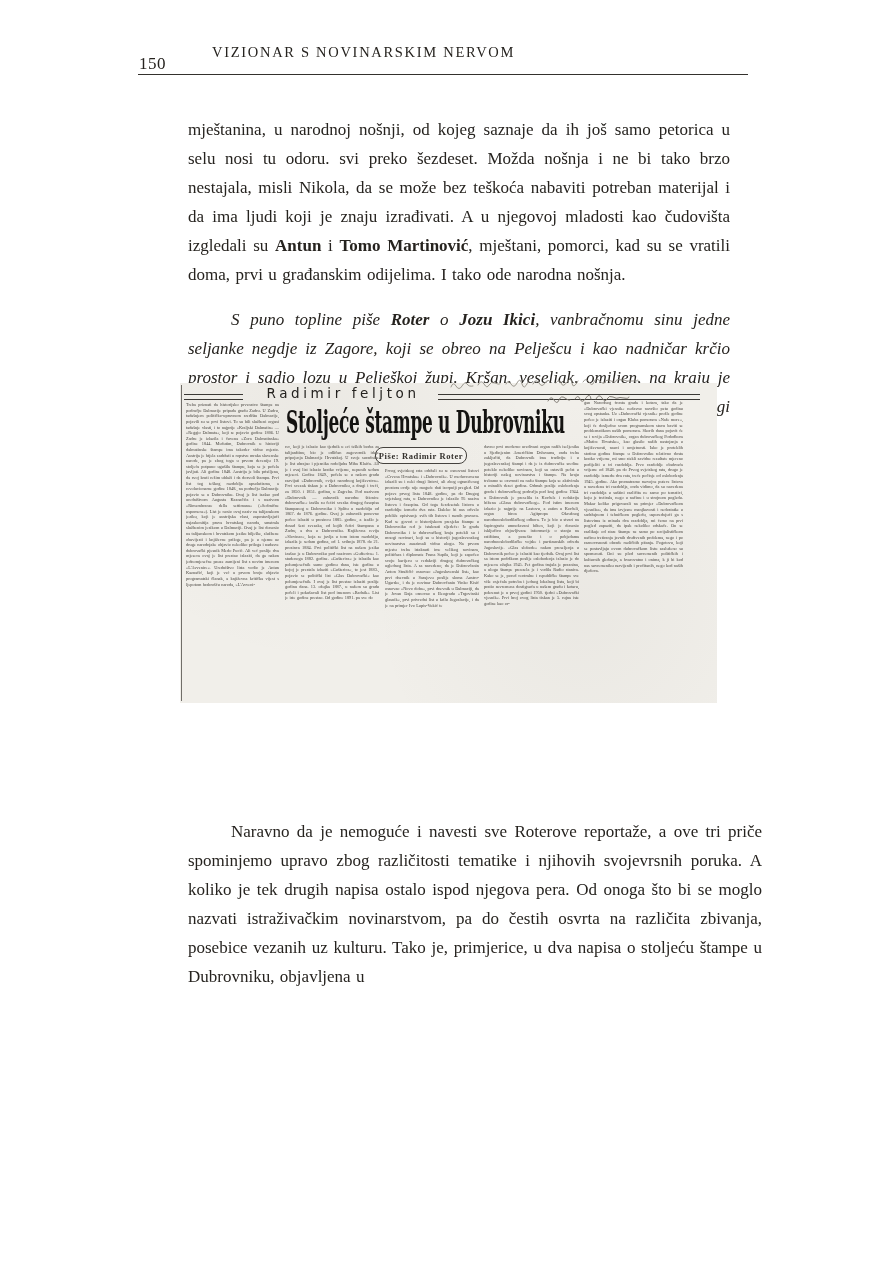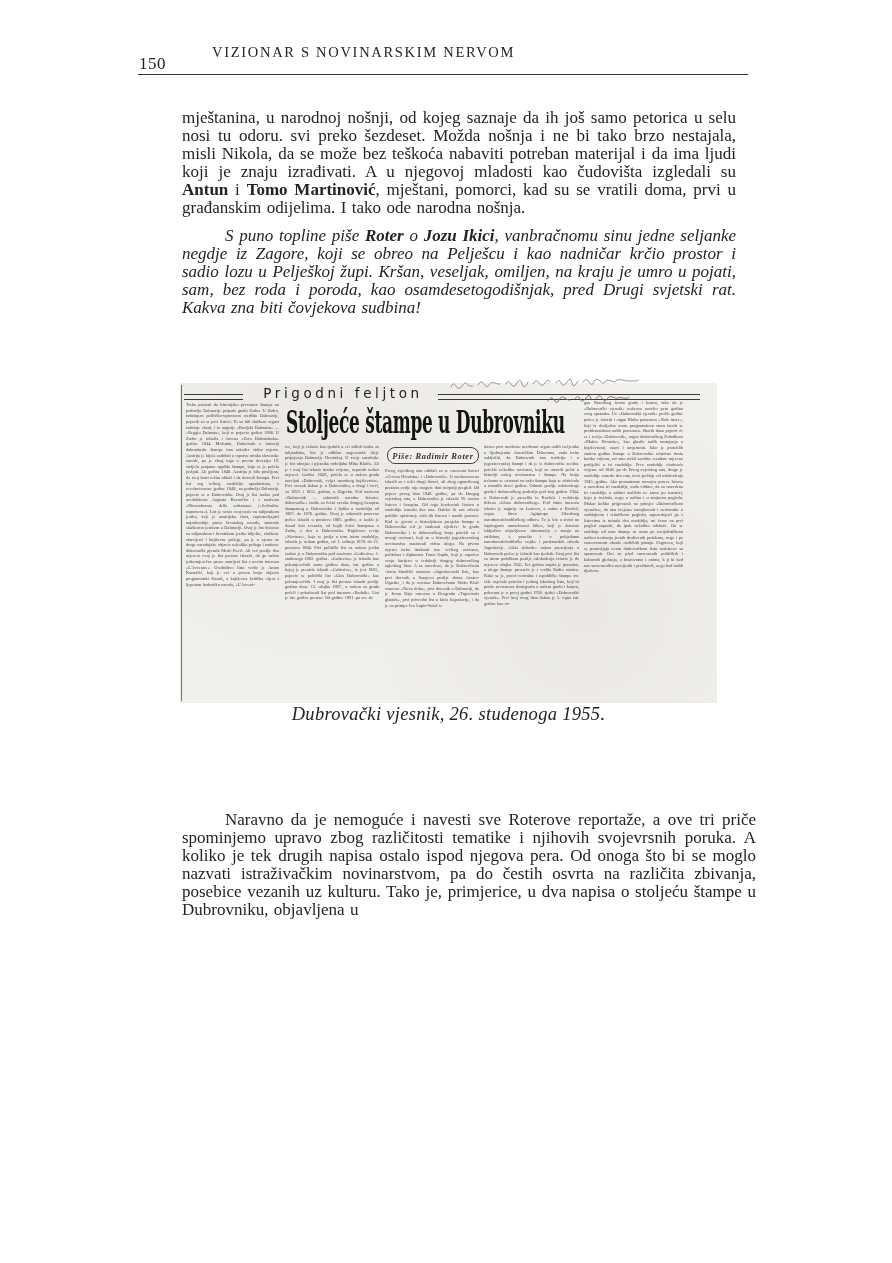--- a/index.html
+++ b/index.html
@@ -6,42 +6,42 @@
   .page{position:relative;width:768px;height:1263px;background:#ffffff;overflow:hidden;
         font-family:"Liberation Serif",serif;color:#26231f;}
 
   
   .page-number{position:absolute;left:139px;top:54px;font-size:17px;letter-spacing:.5px;}
   .running-title{position:absolute;left:212px;top:44px;font-size:14.5px;letter-spacing:1.7px;}
   .header-rule{position:absolute;left:138px;top:74px;width:610px;border-top:1.3px solid #34312d;}
 
   
   .body-top{position:absolute;left:172px;top:99px;width:574px;}
-  .para{font-size:17px;line-height:18px;text-align:justify;word-spacing:1.2px;margin:10px;}
+  .para{font-size:17px;line-height:29px;text-align:justify;word-spacing:1.2px;margin:16px;}
   .para + .para{margin-top:5px;text-indent:43px;font-style:italic;}
   .b{font-weight:bold;}
   .para-bottom{position:absolute;left:172px;top:801px;width:574px;text-indent:43px;}
 
   
   .clipping{position:absolute;left:180px;top:383px;width:537px;height:320px;
             background:#f1efea;
             background-image:radial-gradient(circle at 25% 20%,rgba(110,104,94,.05),transparent 45%),
                              radial-gradient(circle at 75% 70%,rgba(110,104,94,.05),transparent 45%);}
   .clip-edge-line{position:absolute;left:1px;top:2px;width:1px;height:316px;background:#716e69;}
   .dbl-rule{position:absolute;height:4px;border-top:1.4px solid #3b3935;border-bottom:1.4px solid #3b3935;}
   .rule-left{left:4px;top:11px;width:59px;}
   .rule-right{left:258px;top:11px;width:262px;}
   .kicker{position:absolute;left:70px;top:2px;width:186px;text-align:center;
           font-family:"DejaVu Sans",sans-serif;font-size:13.5px;letter-spacing:3.6px;color:#24221f;white-space:nowrap;}
   .headline{position:absolute;left:106px;top:21px;white-space:nowrap;
             font-family:"DejaVu Serif",serif;font-weight:bold;font-size:27px;letter-spacing:-.5px;color:#141311;
             transform:scale(.63,1.14);transform-origin:0 0;}
-  .byline-box{position:absolute;left:207px;top:64px;width:90px;height:15px;border:1.2px solid #45423e;
+  .byline-box{position:absolute;left:195px;top:64px;width:90px;height:15px;border:1.2px solid #45423e;
               border-radius:8px;display:flex;align-items:center;justify-content:center;
-              font-style:italic;font-weight:bold;font-size:8.5px;color:#34312d;letter-spacing:.6px;background:#f4f2ee;}
+              font-weight:bold;font-size:8.5px;color:#34312d;letter-spacing:.6px;background:#f4f2ee;}
   .handwriting{position:absolute;overflow:visible;}
   .hw1{left:268px;top:-7px;}
   .hw2{left:366px;top:9px;}
   .col{position:absolute;overflow:hidden;}
   .col-inner{transform:scale(.5);transform-origin:0 0;
              font-family:"Liberation Serif",serif;font-size:8.7px;line-height:11.2px;
              text-align:justify;color:#47443f;word-spacing:.5px;}
   .c1{left:6px;top:19px;width:93px;height:297px;}  .c1 .col-inner{width:186px;}
   .c2{left:105px;top:61px;width:94px;height:255px;} .c2 .col-inner{width:188px;}
   .c3{left:205px;top:85px;width:94px;height:231px;} .c3 .col-inner{width:188px;}
@@ -62,21 +62,21 @@
 
   <div class="body-top">
     <p class="para"><span>mještanina, u narodnoj nošnji, od kojeg saznaje da ih još samo petorica u selu nosi tu odoru. svi preko šezdeset. Možda nošnja i ne bi tako brzo nestajala, misli Nikola, da se može bez teškoća nabaviti potreban materijal i da ima ljudi koji je znaju izrađivati. A u njegovoj mladosti kao čudovišta izgledali su </span><span class="b">Antun</span><span> i </span><span class="b">Tomo Martinović</span><span>, mještani, pomorci, kad su se vratili doma, prvi u građanskim odijelima. I tako ode narodna nošnja.</span></p>
     <p class="para"><span>S puno topline piše </span><span class="b">Roter</span><span> o </span><span class="b">Jozu Ikici</span><span>, vanbračnomu sinu jedne seljanke negdje iz Zagore, koji se obreo na Pelješcu i kao nadničar krčio prostor i sadio lozu u Pelješkoj župi. Kršan, veseljak, omiljen, na kraju je umro u pojati, sam, bez roda i poroda, kao osamdesetogodišnjak, pred Drugi svjetski rat. Kakva zna biti čovjekova sudbina!</span></p>
   </div>
 
   <div class="clipping">
     <div class="clip-edge-line"></div>
 
     <div class="dbl-rule rule-left"></div>
-    <div class="kicker">Prigodni feljton</div>
+    <div class="kicker">Radimir feljton</div>
     <div class="dbl-rule rule-right"></div>
 
     <svg class="handwriting hw1" width="252" height="18" viewBox="0 0 252 18">
       <path d="M3 11 q2 -6 5 -1 t6 0 t5 -2 t6 2 m5 -1 q3 -6 6 -1 t5 1 t6 -2 t5 1 m6 0 q2 -5 5 0 t6 -1 t5 1 t6 -2 m5 2 q3 -6 6 -1 t6 0 t5 -1 m6 1 q3 -5 5 0 t6 -1 t5 1 t6 -2 m5 1 q3 -5 6 0 t5 0 t6 -1 t5 1 t6 -1 t5 0 t6 -1 t5 1 t6 0 t5 -1" fill="none" stroke="#8d887f" stroke-width="1" stroke-linecap="round" opacity="0.85"></path>
     </svg>
     <svg class="handwriting hw2" width="112" height="16" viewBox="0 0 112 16">
       <path d="M2 9 q3 -6 6 -1 t5 0 t6 -2 t5 2 m5 -1 q3 -5 5 0 t6 -1 t5 1 m5 0 q3 -6 6 -1 t5 1 t6 -2 t5 1 t6 0 t5 -1" fill="none" stroke="#7b766e" stroke-width="1" stroke-linecap="round" opacity="0.9"></path>
     </svg>
 
     <div class="headline">Stoljeće štampe u Dubrovniku</div>
@@ -93,17 +93,16 @@
       <div class="col-inner">Prvog svjetskog rata održali su se osnovani listovi »Crvena Hrvatska« i »Dubrovnik«. U međuvremenu izlazili su i neki drugi listovi, ali zbog ograničenog prostora ovdje nije moguće dati iscrpniji pregled. Od pojave prvog lista 1848. godine, pa do Drugog svjetskog rata, u Dubrovniku je izlazilo 95 naziva listova i časopisa. Od toga šezdesetak listova u razdoblju između dva rata. Daleko bi nas odvelo pobliže opisivanje svih tih listova i raznih pravaca. Kad se govori o historijskom presjeku štampe u Dubrovniku red je istaknuti sljedeće: Iz grada Dubrovnika i iz dubrovačkog kraja potekli su i mnogi novinari, koji su u historiji jugoslavenskog novinarstva zauzimali vidnu ulogu. Na prvom mjestu treba istaknuti ime velikog novinara, političara i diplomate Frana Supila, koji je započeo svoju karijeru u redakciji drugog dubrovačkog uglednog lista. A sa navedeno, da je Dubrovčanin Anton Stražičić osnovao »Jugoslavenski list«, kao prvi dnevnik u Sarajevu poslije sloma Austro-Ugarske, i da je novinar Dubrovčanin Vinko Kisić osnovao »Novo doba«, prvi dnevnik u Dalmaciji, da je Jovan Đaja osnovao u Beogradu »Trgovinski glasnik«, prvi privredni list u krilu Jugoslavije, i da je na primjer Ivo Lupis-Vukić te</div>
     </div>
     <div class="col c4">
       <div class="col-inner">davno prvi moderno uređivani organ naših iseljenika u Sjedinjenim Američkim Državama, onda treba zaključiti, da Dubrovnik ima tradiciju i u jugoslavenskoj štampi i da je iz dubrovačke sredine poteklo nekoliko novinara, koji su ostavili pečat u historiji našeg novinarstva i štampe. Na kraju trebamo se osvrnuti na našu štampu koja se aktivirala u minulih deset godina. Odmah poslije oslobođenja grada i dubrovačkog područja pod kraj godine 1944. u Dubrovnik je preselila iz Korčule i redakcija biltena »Glasa dubrovačkog«. Pod istim imenom izlazio je najprije na Lastovu, a zatim u Korčuli, organ biroa Agitpropa Okružnog narodnooslobodilačkog odbora. To je bio u stvari na šapirografu umnožavani bilten, koji je donosio isključivo objavljivane informacije o stanju na ratištima, a ponešto i o pobjedama narodnooslobodilačke vojske i partizanskih odreda Jugoslavije. »Glas slobode« nakon preseljenja u Dubrovnik počeo je izlaziti kao tjednik. Ovaj prvi list sa istom podrškom poslije oslobođenja izlazio je do mjeseca ožujka 1945. Pet godina trajala je praznina, a ulogu štampe preuzela je i vodila Radio stanica. Kako se je, pored centralne i republičke štampe sve više osjećala potreba i jednog lokalnog lista, koji bi pratio suvremena dostignuća u našem gradu i kotaru, pokrenut je u prvoj godini 1950. tjedni »Dubrovački vjesnik«. Prvi broj ovog lista tiskan je 5. rujna iste godine kao or-</div>
     </div>
     <div class="col c5">
       <div class="col-inner">gan Narodnog fronta grada i kotara, tako da je »Dubrovački vjesnik« nedavno navršio petu godinu svog opstanka. Uz »Dubrovački vjesnik« prošle godine počeo je izlaziti i organ Kluba pomoraca »Naše more«, koji će dosljedno svom programskom stavu baviti se problematikom naših pomoraca. Skorih dana pojavit će se i revija »Dubrovnik«, organ dubrovačkog Pododbora »Matice Hrvatske«, kao glasilo naših nastojanja u književnosti, nauci i umjetnosti. Iako je proteklih stotinu godina štampe u Dubrovniku relativno dosta kratko vrijeme, mi smo stekli zavidne rezultate mjereno podijeliti u tri razdoblja. Prvo razdoblje obuhvaća vrijeme od 1848. pa do Prvog svjetskog rata, drugo je razdoblje između dva rata, treće počinje od oslobođenja 1945. godine. Ako promatramo razvojne puteve listova u navedena tri razdoblja, onda vidimo, da su navedena tri razdoblja u suštini različita ne samo po tematici, koju je tretirala, nego u načinu i u strojnom pogledu. Makar koliko prigovarali na primjer »Dubrovačkom vjesniku«, da ima izvjesne manjkavosti i nedostatke u sadržajnom i tehničkom pogledu, uspoređujući ga s listovima iz minula dva razdoblja, mi ćemo na prvi pogled zapaziti, da ipak nekoliko odskače. On se razlikuje od stare štampe ne samo po socijalističkom načinu tretiranja javnih društvenih problema, nego i po raznovrsnosti obrade različitih pitanja. Pogotovu, koji se postavljaju ovom dubrovačkom listu zasluženo su spomenuti. Oni su plod suvremenih političkih i kulturnih gledanja, a hvarovatno i onima, k ji bi kod nas suvremeniku razvijenih i pročitanih, nego kod naših djedova.</div>
     </div>
   </div>
 
-  <div class="caption">Dubrovački vjesnik, 26. studenoga 1955.</div>
 
   <p class="para para-bottom">Naravno da je nemoguće i navesti sve Roterove reportaže, a ove tri priče spominjemo upravo zbog različitosti tematike i njihovih svojevrsnih poruka. A koliko je tek drugih napisa ostalo ispod njegova pera. Od onoga što bi se moglo nazvati istraživačkim novinarstvom, pa do čestih osvrta na različita zbivanja, posebice vezanih uz kulturu. Tako je, primjerice, u dva napisa o stoljeću štampe u Dubrovniku, objavljena u</p>
 
 </div>
 
 </body></html>

